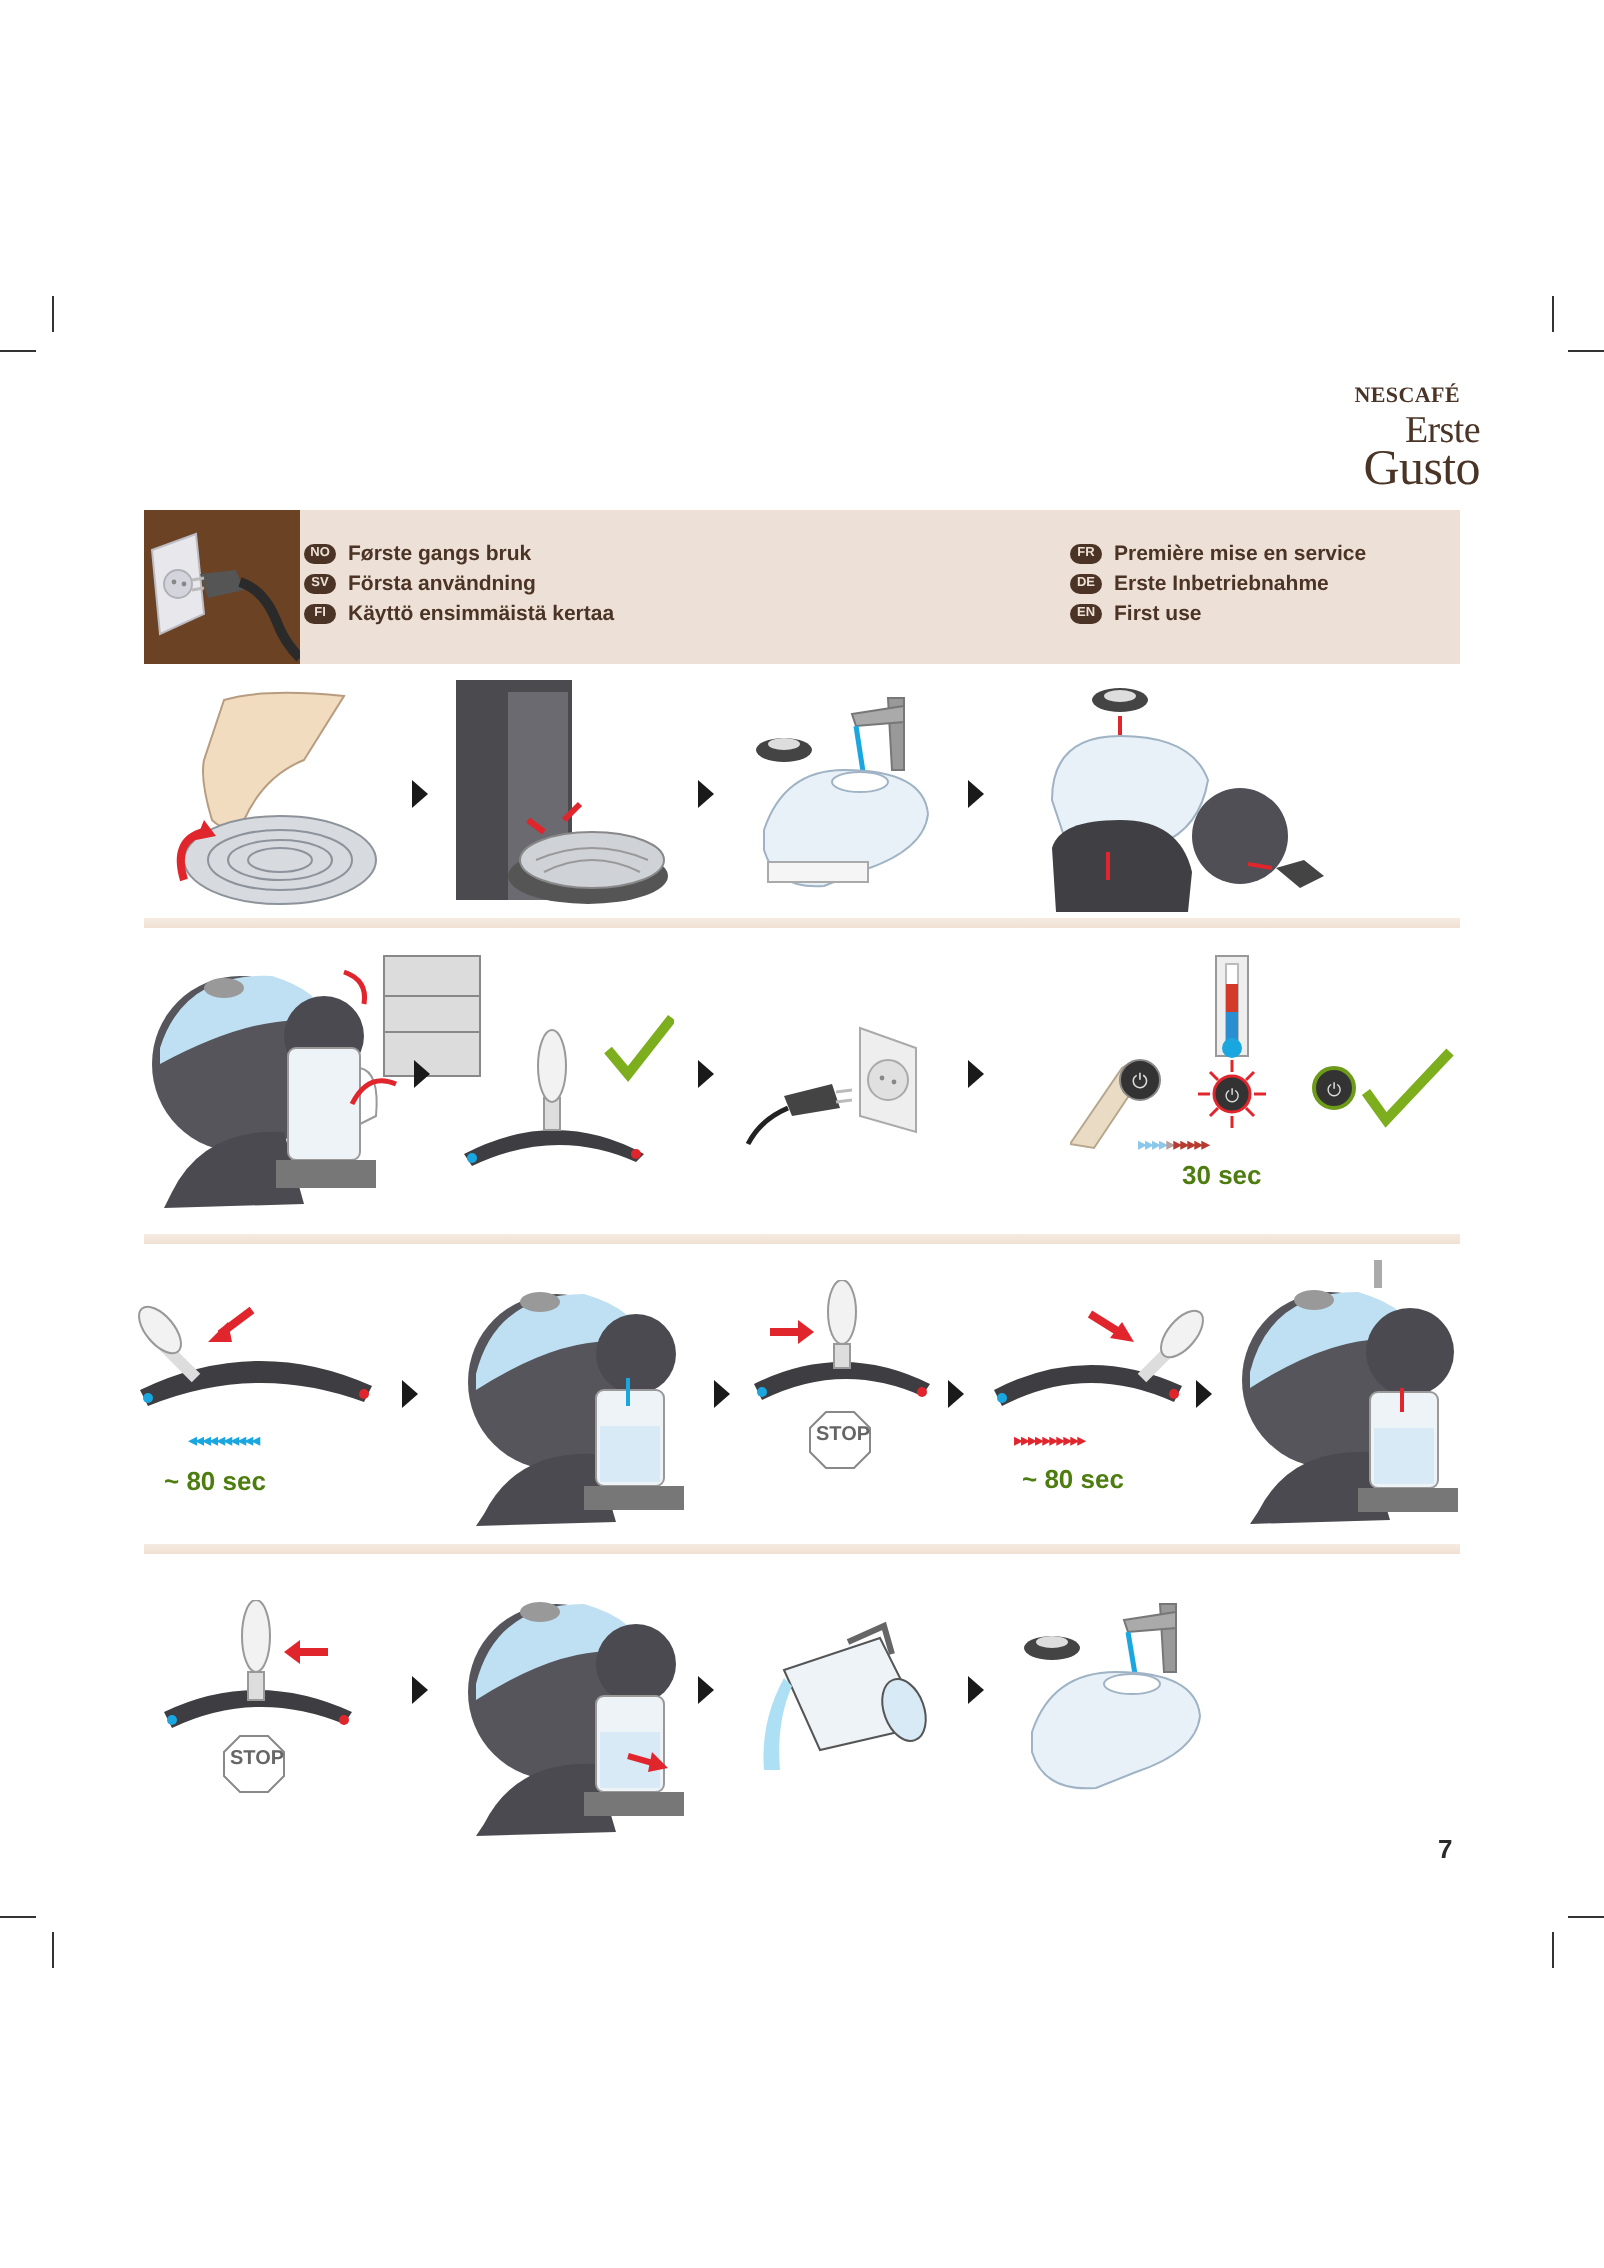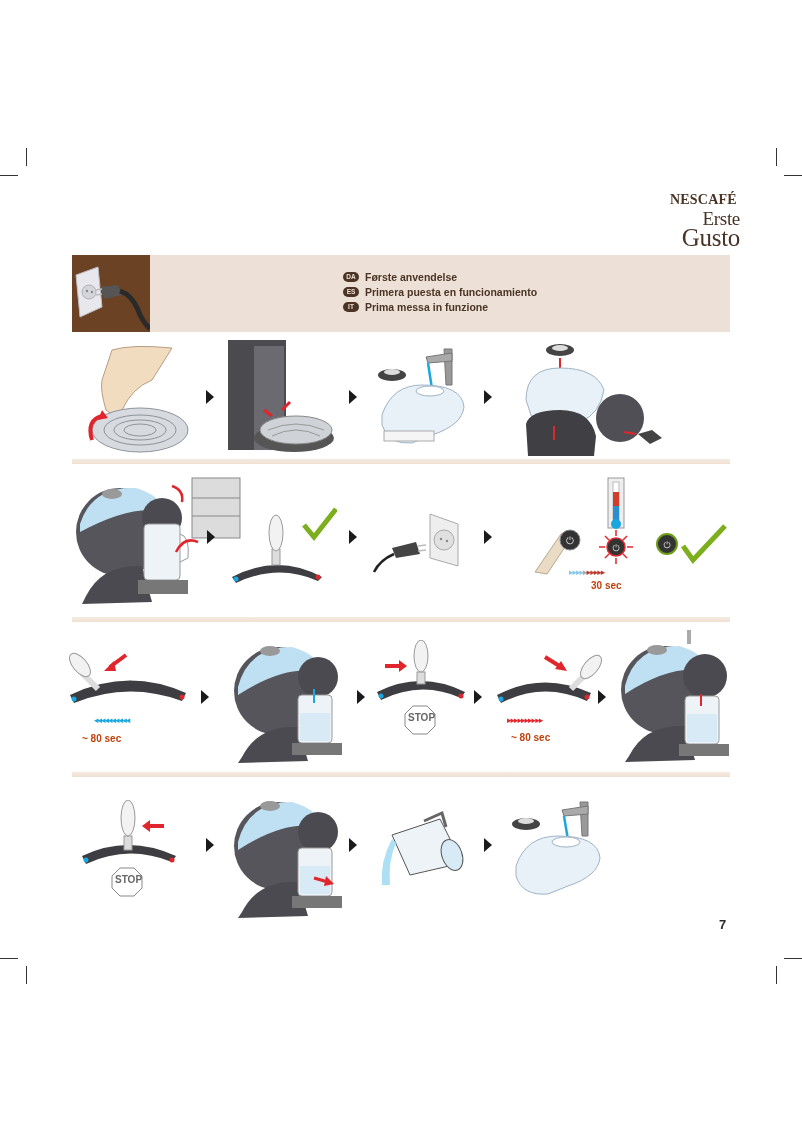--- a/index.html
+++ b/index.html
@@ -2,36 +2,36 @@
 <html><head>
 <meta charset="utf-8">
 <style>
   * { box-sizing: border-box; margin: 0; padding: 0; }
   html, body { width: 802px; height: 1134px; background: #ffffff; overflow: hidden; }
   body { position: relative; font-family: "Liberation Sans", sans-serif; color: #3a2a1e; }
 
   .crop { position: absolute; background: #333; }
 
   .logo { position: absolute; left: 670px; top: 193px; width: 70px; text-align: right; line-height: 1; }
-  .logo .nes { font-family: "Liberation Serif", serif; font-weight: bold; font-size: 14px; letter-spacing: 0.2px; color: #4a3426; display: block; margin-right: 10px; }
+  .logo .nes { font-family: "Liberation Serif", serif; font-weight: bold; font-size: 11px; letter-spacing: 0.2px; color: #4a3426; display: block; margin-right: 10px; }
   .logo .dolce { font-family: "Liberation Serif", serif; font-size: 19px; color: #4a3426; display: block; margin-top: 2px; letter-spacing: -0.3px; }
   .logo .gusto { font-family: "Liberation Serif", serif; font-size: 25px; color: #4a3426; display: block; margin-top: -3px; letter-spacing: -0.3px; }
 
   .header { position: absolute; left: 72px; top: 255px; width: 658px; height: 77px; background: #ede0d6; }
   .header-photo { position: absolute; left: 0; top: 0; width: 78px; height: 77px; background: #6b4223; overflow: hidden; }
   .header-col { position: absolute; top: 14px; }
   .lang-row { display: flex; align-items: center; height: 15px; font-size: 10.5px; font-weight: bold; color: #4b3425; white-space: nowrap; }
   .lang-badge { display: inline-block; width: 16px; height: 10px; border-radius: 5px; background: #4b3425; color: #ede0d6; font-size: 6.5px; font-weight: bold; text-align: center; line-height: 10px; margin-right: 6px; }
 
   .sep { position: absolute; left: 72px; width: 658px; height: 5px; background: linear-gradient(#f6ebe1, #efe0d2); }
 
   .step { position: absolute; }
   .arrow { position: absolute; width: 0; height: 0; border-top: 7px solid transparent; border-bottom: 7px solid transparent; border-left: 8px solid #1a1a1a; }
 
-  .timer-label { position: absolute; font-weight: bold; font-size: 10px; color: #c2410c; white-space: nowrap; }
+  .timer-label { position: absolute; font-weight: bold; font-size: 13px; color: #4d7c0f; white-space: nowrap; }
   .chev-row { position: absolute; font-size: 9px; letter-spacing: -1px; white-space: nowrap; line-height: 10px; }
 
   .page-num { position: absolute; left: 719px; top: 917px; font-weight: bold; font-size: 13px; color: #2a2a2a; }
 </style>
 </head>
 <body>
 
 <div class="crop" style="left:0;top:175px;width:18px;height:1px;"></div>
 <div class="crop" style="left:26px;top:148px;width:1px;height:18px;"></div>
 <div class="crop" style="left:784px;top:175px;width:18px;height:1px;"></div>
@@ -54,36 +54,50 @@
       <circle cx="17" cy="37" r="7" fill="#d4d4dc" stroke="#b0b0b8"></circle>
       <circle cx="15" cy="36" r="1.2" fill="#888"></circle>
         <circle cx="20" cy="37" r="1.2" fill="#888"></circle>
       <path d="M28 32 L46 30 L50 40 L32 44 Z" fill="#555"></path>
       <path d="M48 36 Q60 40 66 55 Q70 66 78 74" stroke="#2a2a2a" stroke-width="5" fill="none"></path>
       <line x1="24" y1="35" x2="30" y2="34" stroke="#bbb" stroke-width="1.5"></line>
       <line x1="24" y1="40" x2="30" y2="39" stroke="#bbb" stroke-width="1.5"></line>
     </svg>
   </div>
 
-
-  <div class="header-col" style="left:271px;">
-    <div class="lang-row">
-        <span class="lang-badge">DA</span>
-        <span>Første anvendelse</span>
-      </div>
-    <div class="lang-row">
-        <span class="lang-badge">ES</span>
-        <span>Primera puesta en funcionamiento</span>
-      </div>
-    <div class="lang-row">
-        <span class="lang-badge">IT</span>
-        <span>Prima messa in funzione</span>
+  <div class="header-col" style="left:80px;">
+    <div class="lang-row">
+        <span class="lang-badge">NO</span>
+        <span>Første gangs bruk</span>
+      </div>
+    <div class="lang-row">
+        <span class="lang-badge">SV</span>
+        <span>Första användning</span>
+      </div>
+    <div class="lang-row">
+        <span class="lang-badge">FI</span>
+        <span>Käyttö ensimmäistä kertaa</span>
       </div>
   </div>
 
+
+  <div class="header-col" style="left:463px;">
+    <div class="lang-row">
+        <span class="lang-badge">FR</span>
+        <span>Première mise en service</span>
+      </div>
+    <div class="lang-row">
+        <span class="lang-badge">DE</span>
+        <span>Erste Inbetriebnahme</span>
+      </div>
+    <div class="lang-row">
+        <span class="lang-badge">EN</span>
+        <span>First use</span>
+      </div>
+  </div>
 </div>
 
 <div class="step" style="left:72px;top:340px;width:120px;height:120px;">
   <svg width="120" height="120" viewBox="0 0 120 120">
     <path d="M40 10 Q60 4 100 8 L80 40 Q60 48 50 70 Q42 78 34 70 Q28 50 30 40 Z" fill="#f1dcc0" stroke="#b89c80"></path>
     <ellipse cx="68" cy="90" rx="48" ry="22" fill="#d7dbe0" stroke="#8d939a"></ellipse>
     <ellipse cx="68" cy="90" rx="36" ry="15" fill="none" stroke="#8d939a"></ellipse>
     <ellipse cx="68" cy="90" rx="26" ry="10" fill="none" stroke="#8d939a"></ellipse>
     <ellipse cx="68" cy="90" rx="16" ry="6" fill="none" stroke="#8d939a"></ellipse>
     <path d="M20 100 Q14 80 30 76" stroke="#e0262c" stroke-width="4" fill="none"></path>

